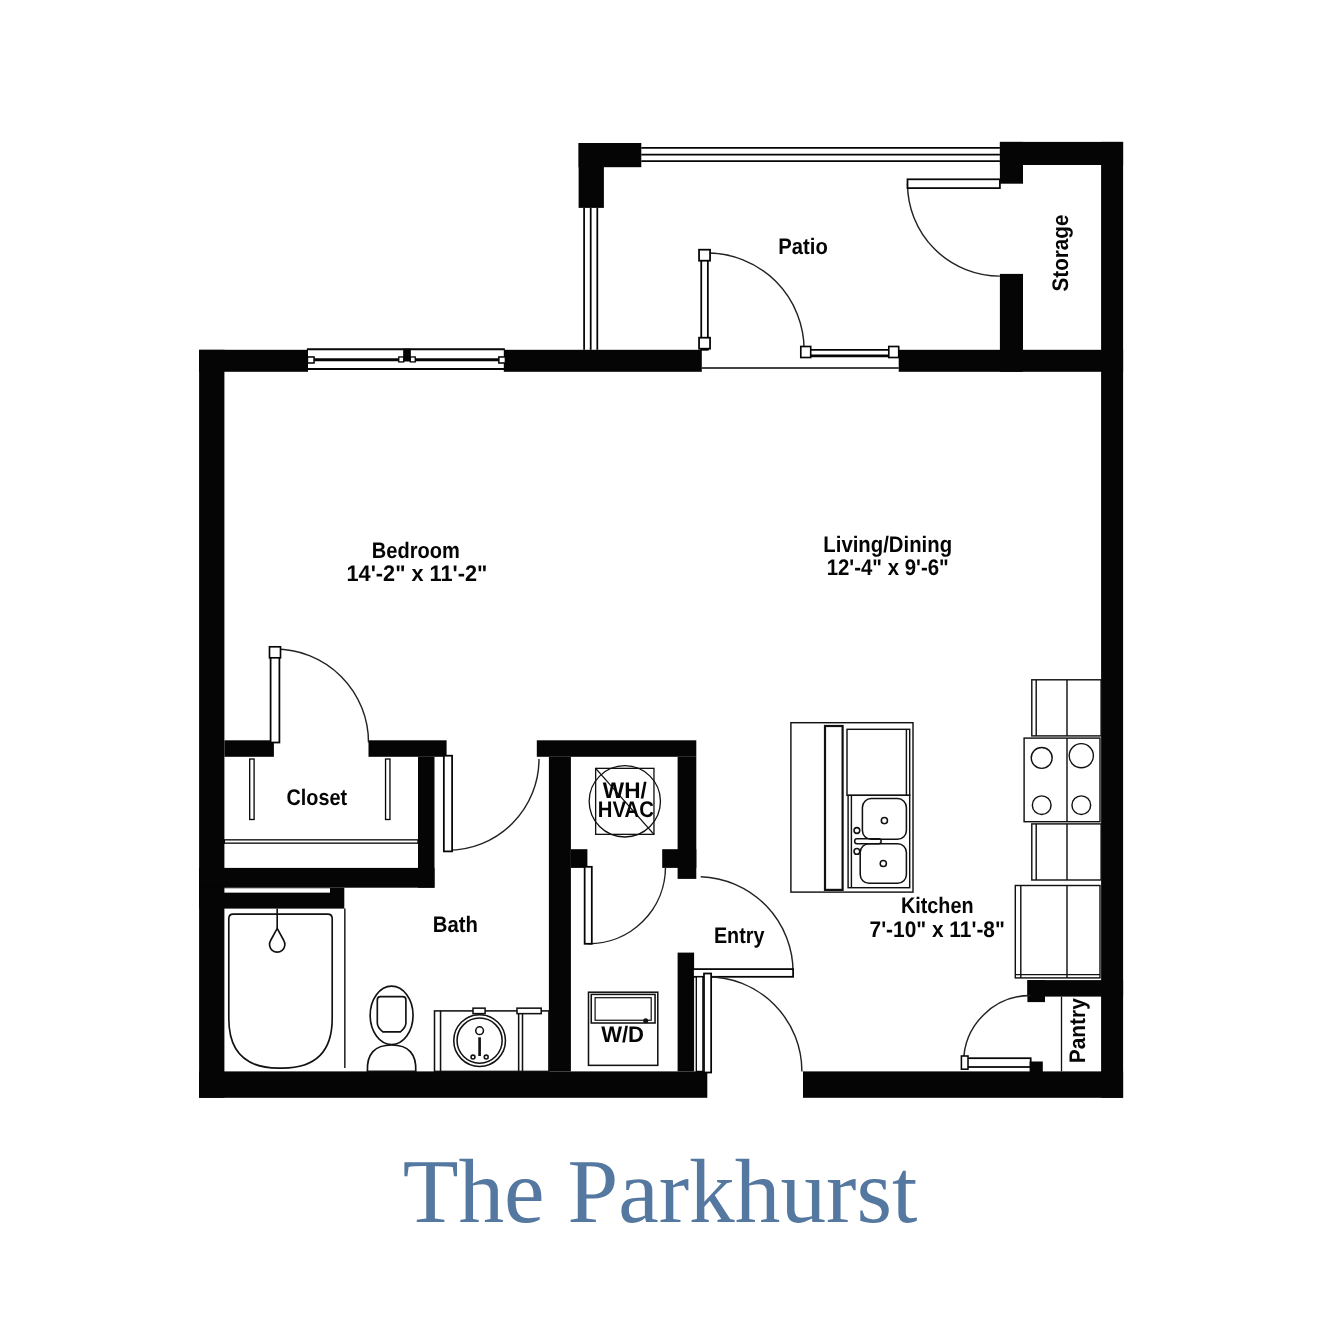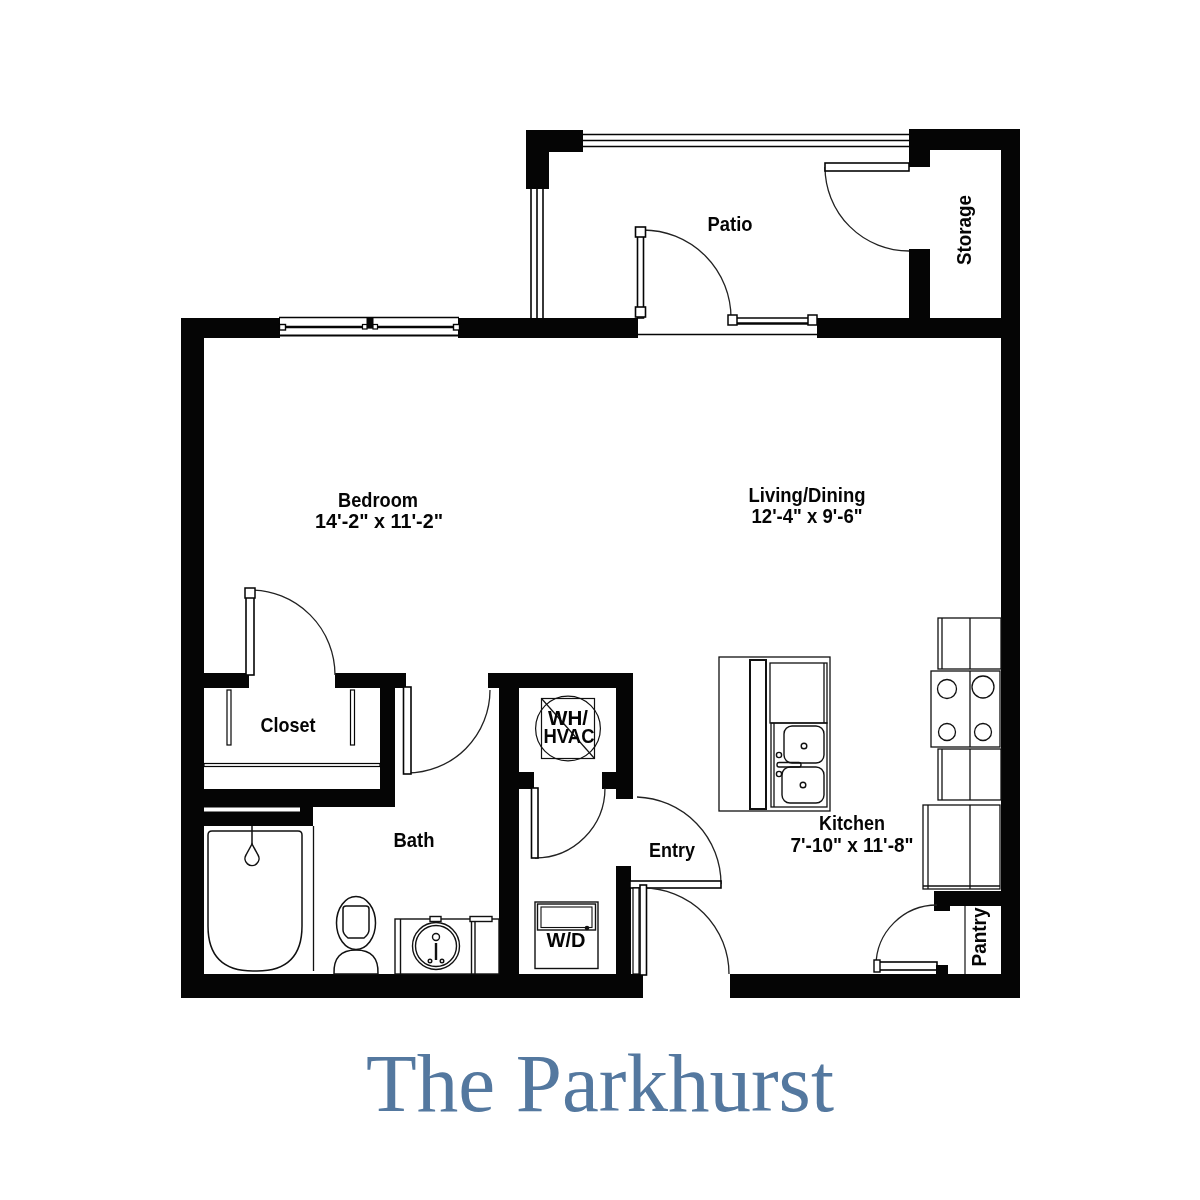--- a/index.html
+++ b/index.html
@@ -1,16 +1,16 @@
 <!DOCTYPE html>
 <html><head>
 <meta charset="utf-8">
 <style>
   html,body{margin:0;padding:0;background:#ffffff;}
-  .page{width:1020px;height:1200px;position:relative;background:#737373;overflow:hidden;}
+  .page{width:1200px;height:1200px;position:relative;background:#737373;overflow:hidden;}
   svg{position:absolute;top:0;left:0;}
   text{font-family:"Liberation Sans",sans-serif;font-weight:bold;fill:#050505;}
 </style>
 </head>
 <body>
 <div class="page">
 <svg width="1200" height="1200" viewBox="0 0 1200 1200">
 
   <rect x="0" y="0" width="1200" height="1200" fill="#ffffff"></rect>
 

